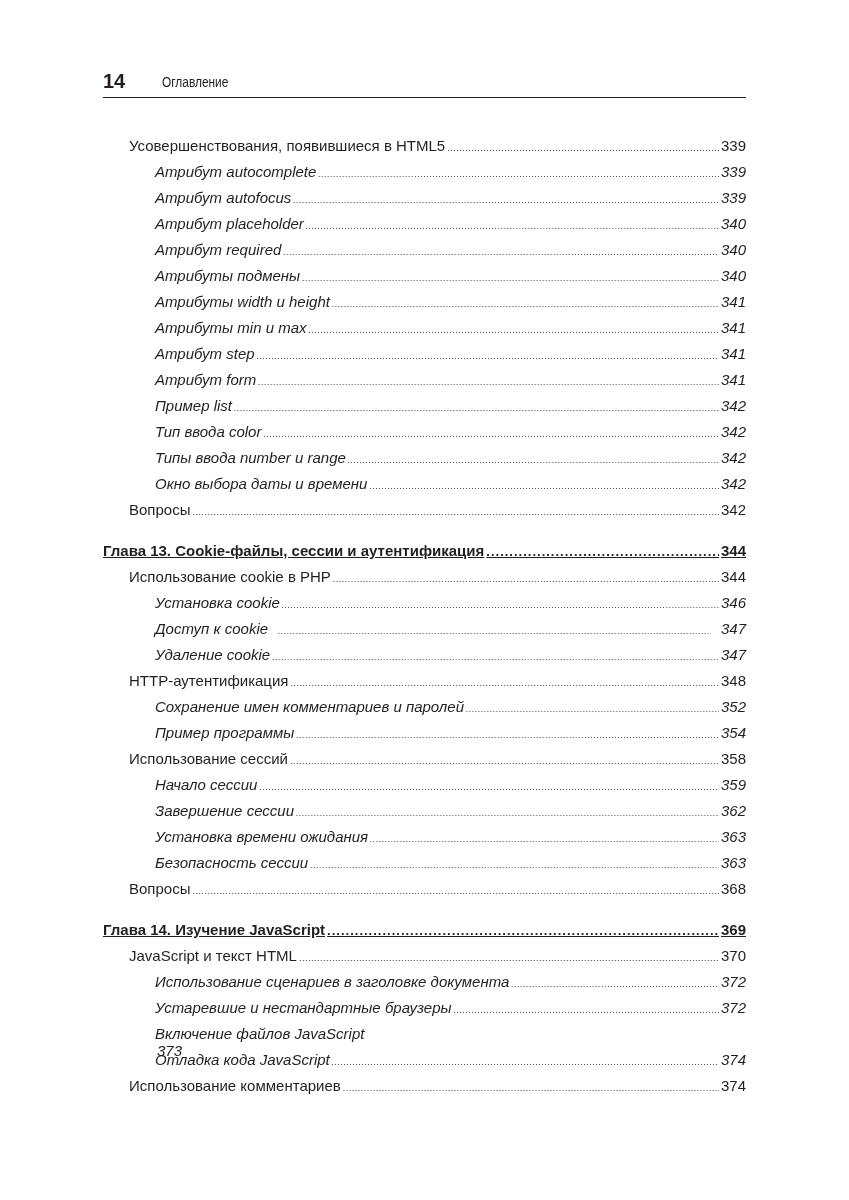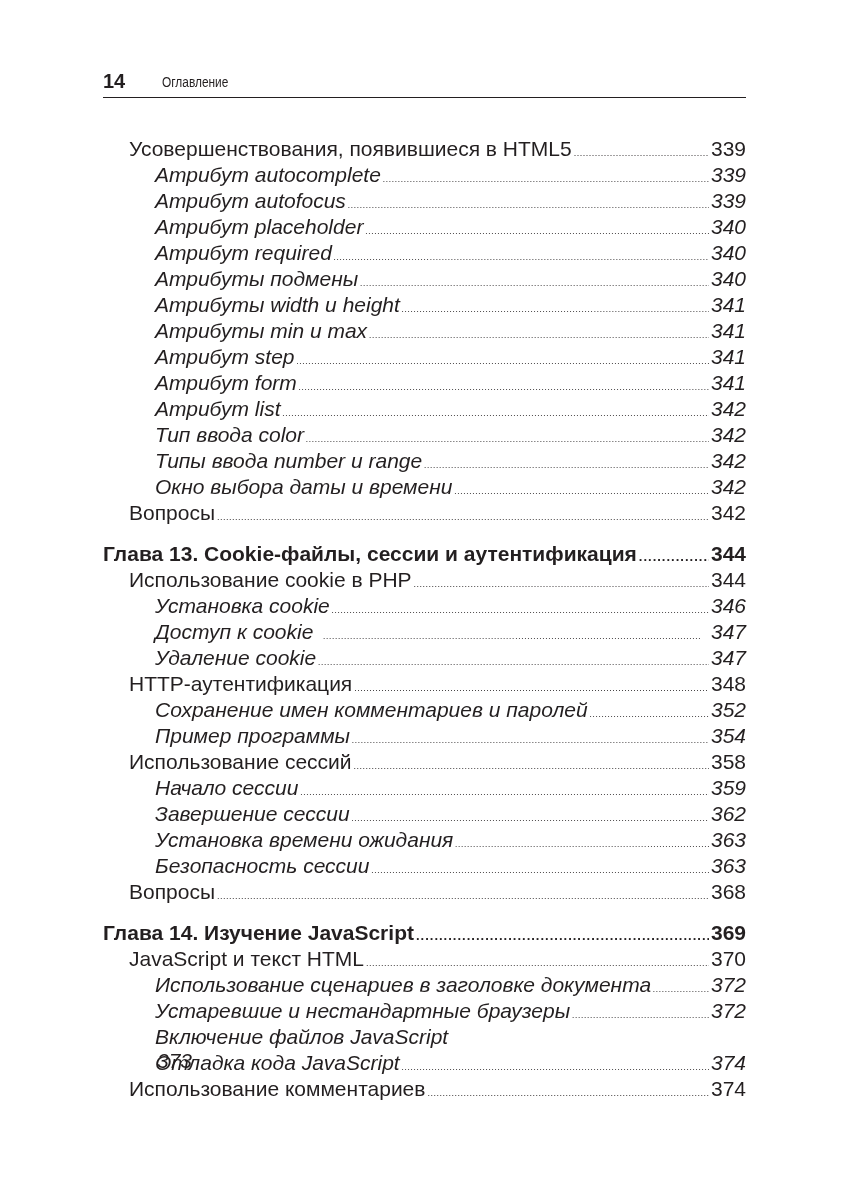--- a/index.html
+++ b/index.html
@@ -3,26 +3,26 @@
 <meta charset="utf-8">
 <style>
   html, body { margin:0; padding:0; }
   body { width:849px; height:1200px; background:#ffffff; position:relative; overflow:hidden;
          font-family:"Liberation Sans", sans-serif; color:#231f20; }
   .header { position:absolute; left:103px; top:68px; width:643px; height:30px; }
   .page-num { position:absolute; left:0; top:2px; font-size:20px; font-weight:bold;text-align:right; }
   .running-title { position:absolute; left:59px; top:6px; font-size:14px; transform:scaleX(0.85); transform-origin:left; }
   .rule { position:absolute; left:103px; top:97px; width:643px; height:1px; background:#231f20; }
   .toc { position:absolute; left:0; top:0; width:849px; }
-  .entry { position:absolute; display:flex; align-items:baseline; font-size:21px; height:20px; right:103px; }
+  .entry { position:absolute; display:flex; align-items:baseline; font-size:15px; height:20px; right:103px; }
   .entry .t { white-space:nowrap; padding-right:2px; }
   .entry .d { flex:1; overflow:hidden; white-space:nowrap; font-size:9px; letter-spacing:0.5px; color:#231f20; }
   .entry .d::before { content:"................................................................................................................................................................................................................................................................"; }
   .entry .p { white-space:nowrap; padding-left:2px; }
-  .lvl0 { left:103px; font-weight:bold; }
+  .lvl0 { left:103px; font-weight:bold;text-decoration:underline; }
   .lvl0 .d { font-size:13px; font-weight:bold; letter-spacing:1px; }
   .lvl1 { left:129px; }
   .lvl2 { left:155px;font-style:italic; }
 </style>
 </head>
 <body>
 
 <div class="header">
   <span class="page-num">14</span>
   <span class="running-title">Оглавление</span>
@@ -74,21 +74,21 @@
       <span class="t">Атрибут step</span>
       <span class="d"></span>
       <span class="p">341</span>
     </div>
     <div class="entry lvl2" style="top: 371px;">
       <span class="t">Атрибут form</span>
       <span class="d"></span>
       <span class="p">341</span>
     </div>
     <div class="entry lvl2" style="top: 397px;">
-      <span class="t">Атрибут list</span>
+      <span class="t">Пример list</span>
       <span class="d"></span>
       <span class="p">342</span>
     </div>
     <div class="entry lvl2" style="top: 423px;">
       <span class="t">Тип ввода color</span>
       <span class="d"></span>
       <span class="p">342</span>
     </div>
     <div class="entry lvl2" style="top: 449px;">
       <span class="t">Типы ввода number и range</span>

